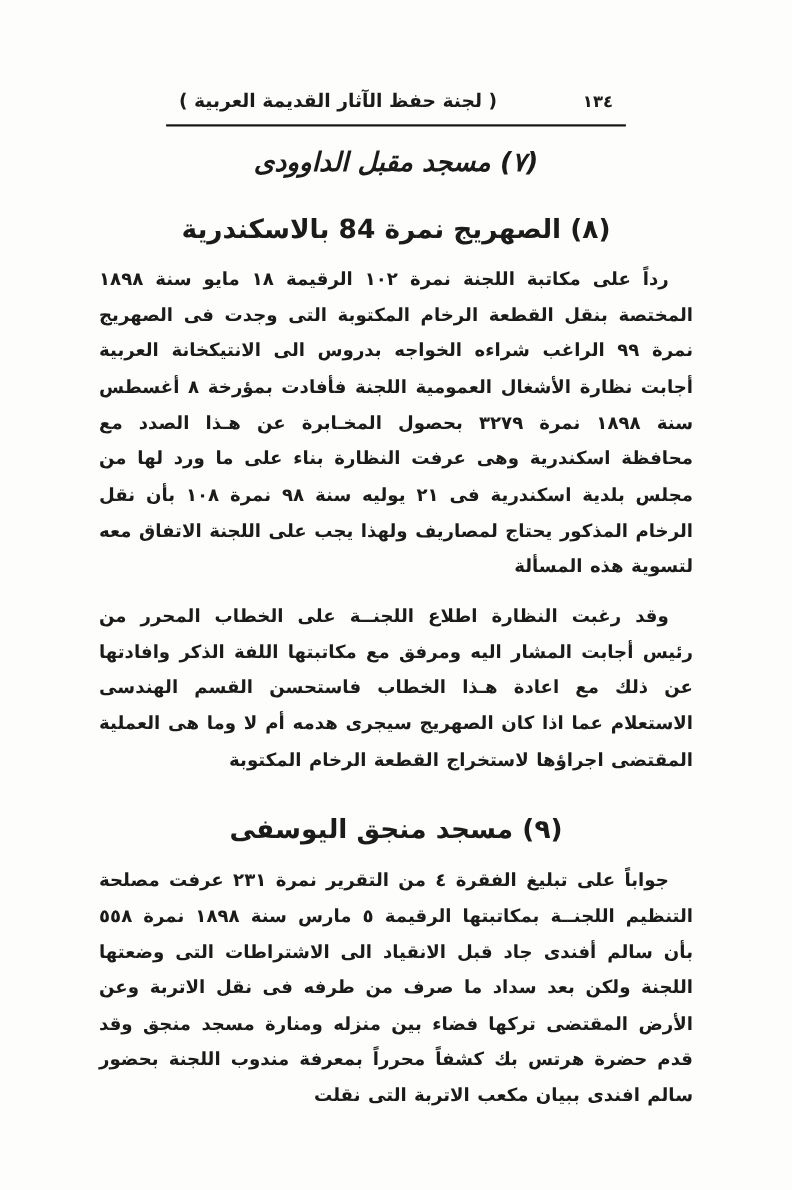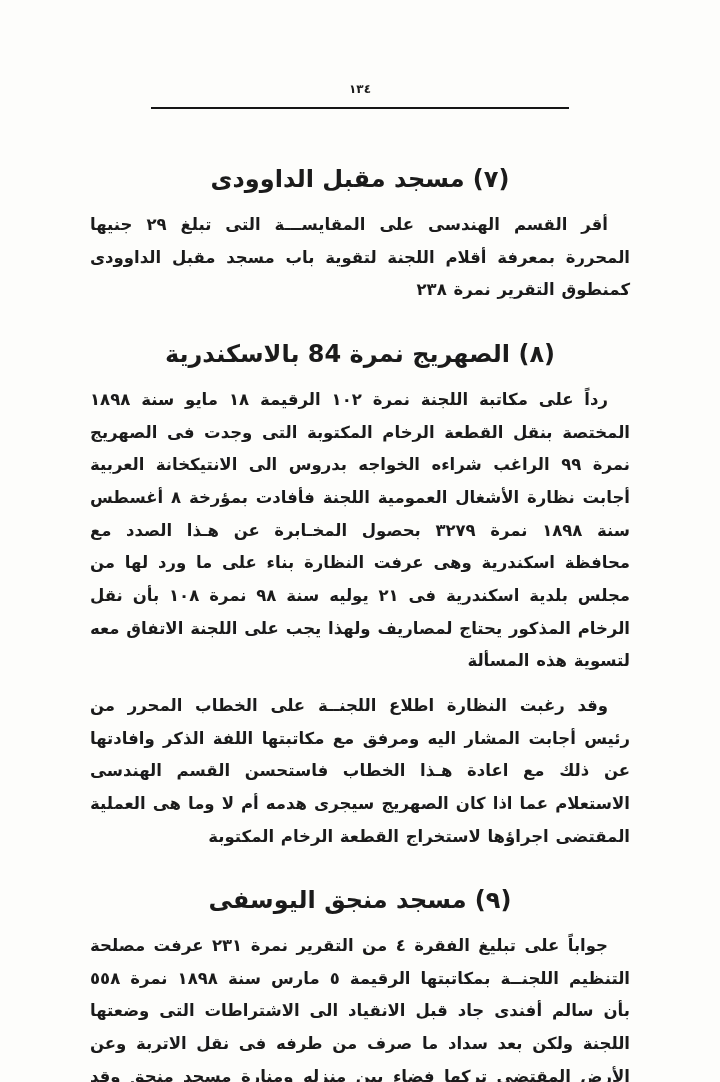--- a/index.html
+++ b/index.html
@@ -30,62 +30,63 @@
     align-items: baseline;
     gap: 78px;
     font-size: 17px;
     font-weight: bold;
   }
   .header-title {
     letter-spacing: 0.5px;
     white-space: nowrap;
   }
   .header-page-number {
-    font-size: 12px;
+    font-size: 15px;
   }
   .header-rule {
     width: 418px;
     height: 0;
     border-bottom: 2.5px solid #161616;
     margin: 11px auto 0 auto;
   }
   .section-heading {
     text-align: center;
     font-size: 24px;
     font-weight: bold;
     margin: 33px 0 16px 0;
     letter-spacing: 0.5px;
   }
   .section-heading.first {
-    margin-top: 56px;
+    margin-top: 18px;
+    font-style: italic;
   }
   .para {
     font-size: 16.5px;
     font-weight: bold;
     line-height: 1.98;
     text-align: justify;
     text-align-last: right;
     text-indent: 22px;
     margin: 0 0 12px 0;
     word-spacing: 1px;
   }
 </style>
 </head>
 <body>
 
 <div class="page">
   <div class="content">
 
     <div class="page-header">
       <span class="header-page-number">١٣٤</span>
+      <span class="header-title">( لجنة حفظ الآثار القديمة العربية )</span>
     </div>
     <div class="header-rule"></div>
 
     <div class="section-heading first">(٧) مسجد مقبل الداوودى</div>
-    <p class="para">أقر القسم الهندسى على المقايســـة التى تبلغ ٢٩ جنيها المحررة بمعرفة أقلام اللجنة لتقوية باب مسجد مقبل الداوودى كمنطوق التقرير نمرة ٢٣٨</p>
 
     <div class="section-heading">(٨) الصهريج نمرة 84 بالاسكندرية</div>
     <p class="para">رداً على مكاتبة اللجنة نمرة ١٠٢ الرقيمة ١٨ مايو سنة ١٨٩٨ المختصة بنقل القطعة الرخام المكتوبة التى وجدت فى الصهريج نمرة ٩٩ الراغب شراءه الخواجه بدروس الى الانتيكخانة العربية أجابت نظارة الأشغال العمومية اللجنة فأفادت بمؤرخة ٨ أغسطس سنة ١٨٩٨ نمرة ٣٢٧٩ بحصول المخـابرة عن هـذا الصدد مع محافظة اسكندرية وهى عرفت النظارة بناء على ما ورد لها من مجلس بلدية اسكندرية فى ٢١ يوليه سنة ٩٨ نمرة ١٠٨ بأن نقل الرخام المذكور يحتاج لمصاريف ولهذا يجب على اللجنة الاتفاق معه لتسوية هذه المسألة</p>
     <p class="para">وقد رغبت النظارة اطلاع اللجنــة على الخطاب المحرر من رئيس أجابت المشار اليه ومرفق مع مكاتبتها اللفة الذكر وافادتها عن ذلك مع اعادة هـذا الخطاب فاستحسن القسم الهندسى الاستعلام عما اذا كان الصهريج سيجرى هدمه أم لا وما هى العملية المقتضى اجراؤها لاستخراج القطعة الرخام المكتوبة</p>
 
     <div class="section-heading">(٩) مسجد منجق اليوسفى</div>
     <p class="para">جواباً على تبليغ الفقرة ٤ من التقرير نمرة ٢٣١ عرفت مصلحة التنظيم اللجنــة بمكاتبتها الرقيمة ٥ مارس سنة ١٨٩٨ نمرة ٥٥٨ بأن سالم أفندى جاد قبل الانقياد الى الاشتراطات التى وضعتها اللجنة ولكن بعد سداد ما صرف من طرفه فى نقل الاتربة وعن الأرض المقتضى تركها فضاء بين منزله ومنارة مسجد منجق وقد قدم حضرة هرتس بك كشفاً محرراً بمعرفة مندوب اللجنة بحضور سالم افندى ببيان مكعب الاتربة التى نقلت</p>
 
   </div>
 </div>

